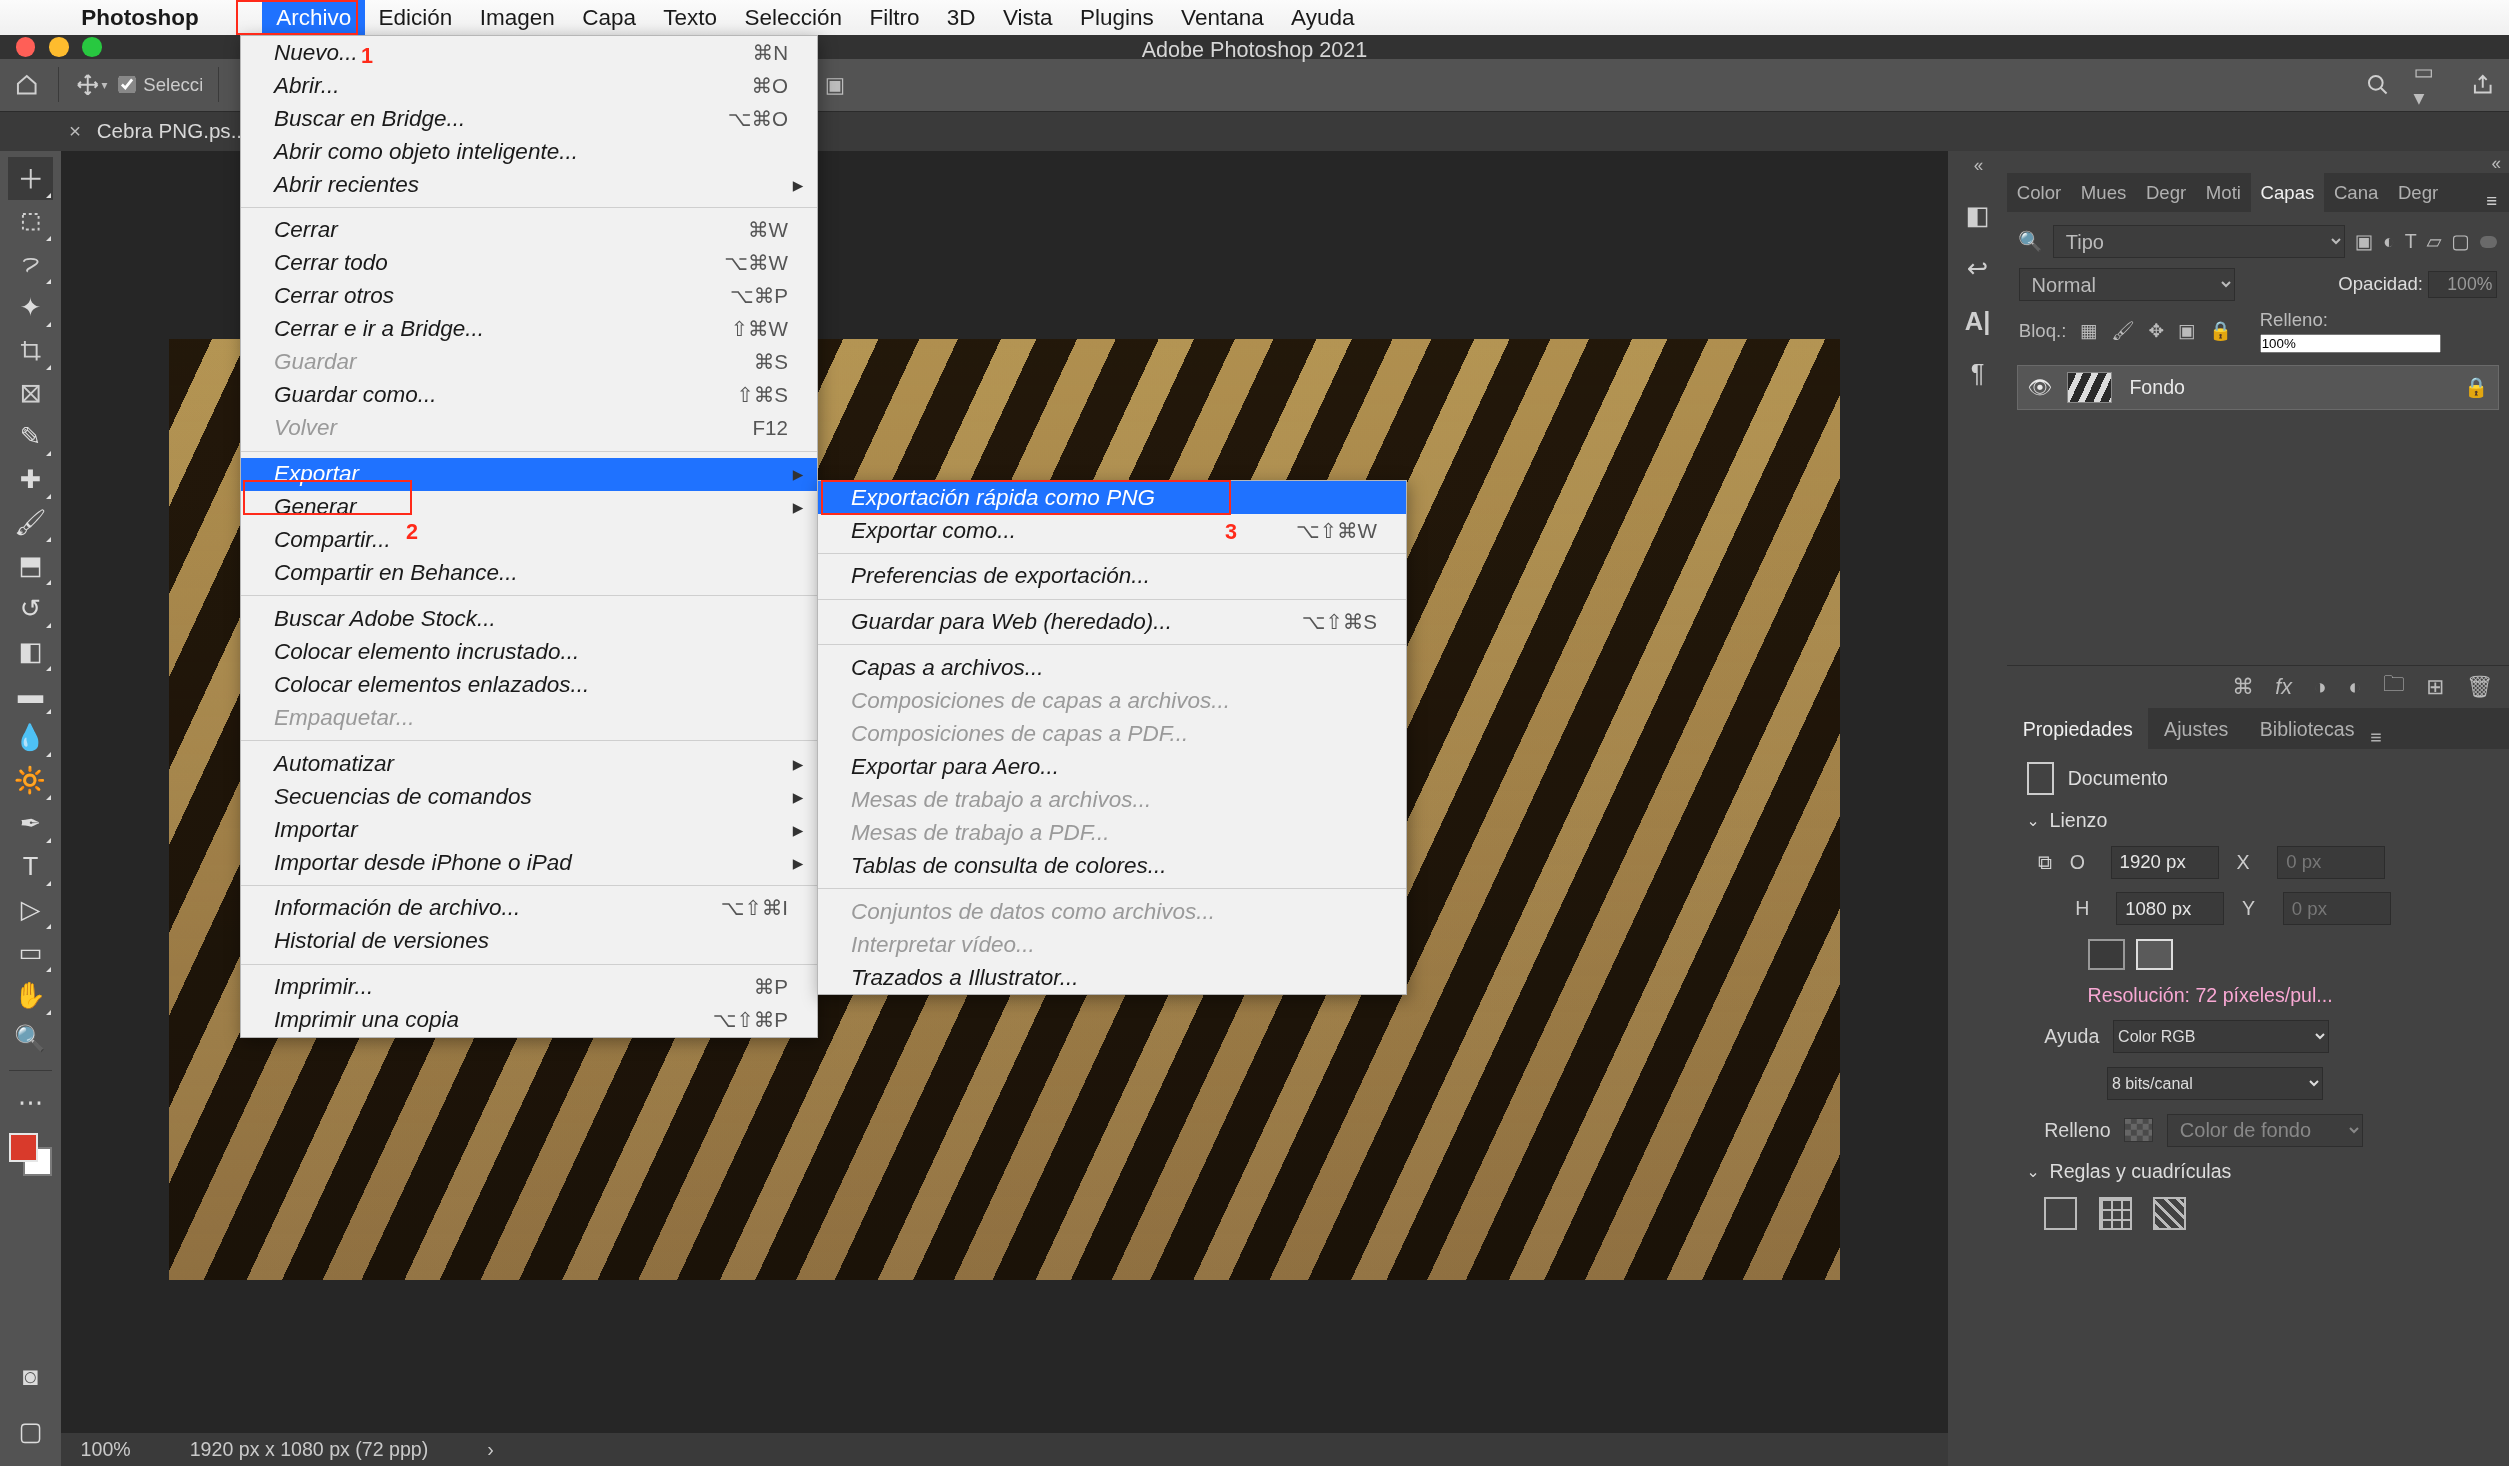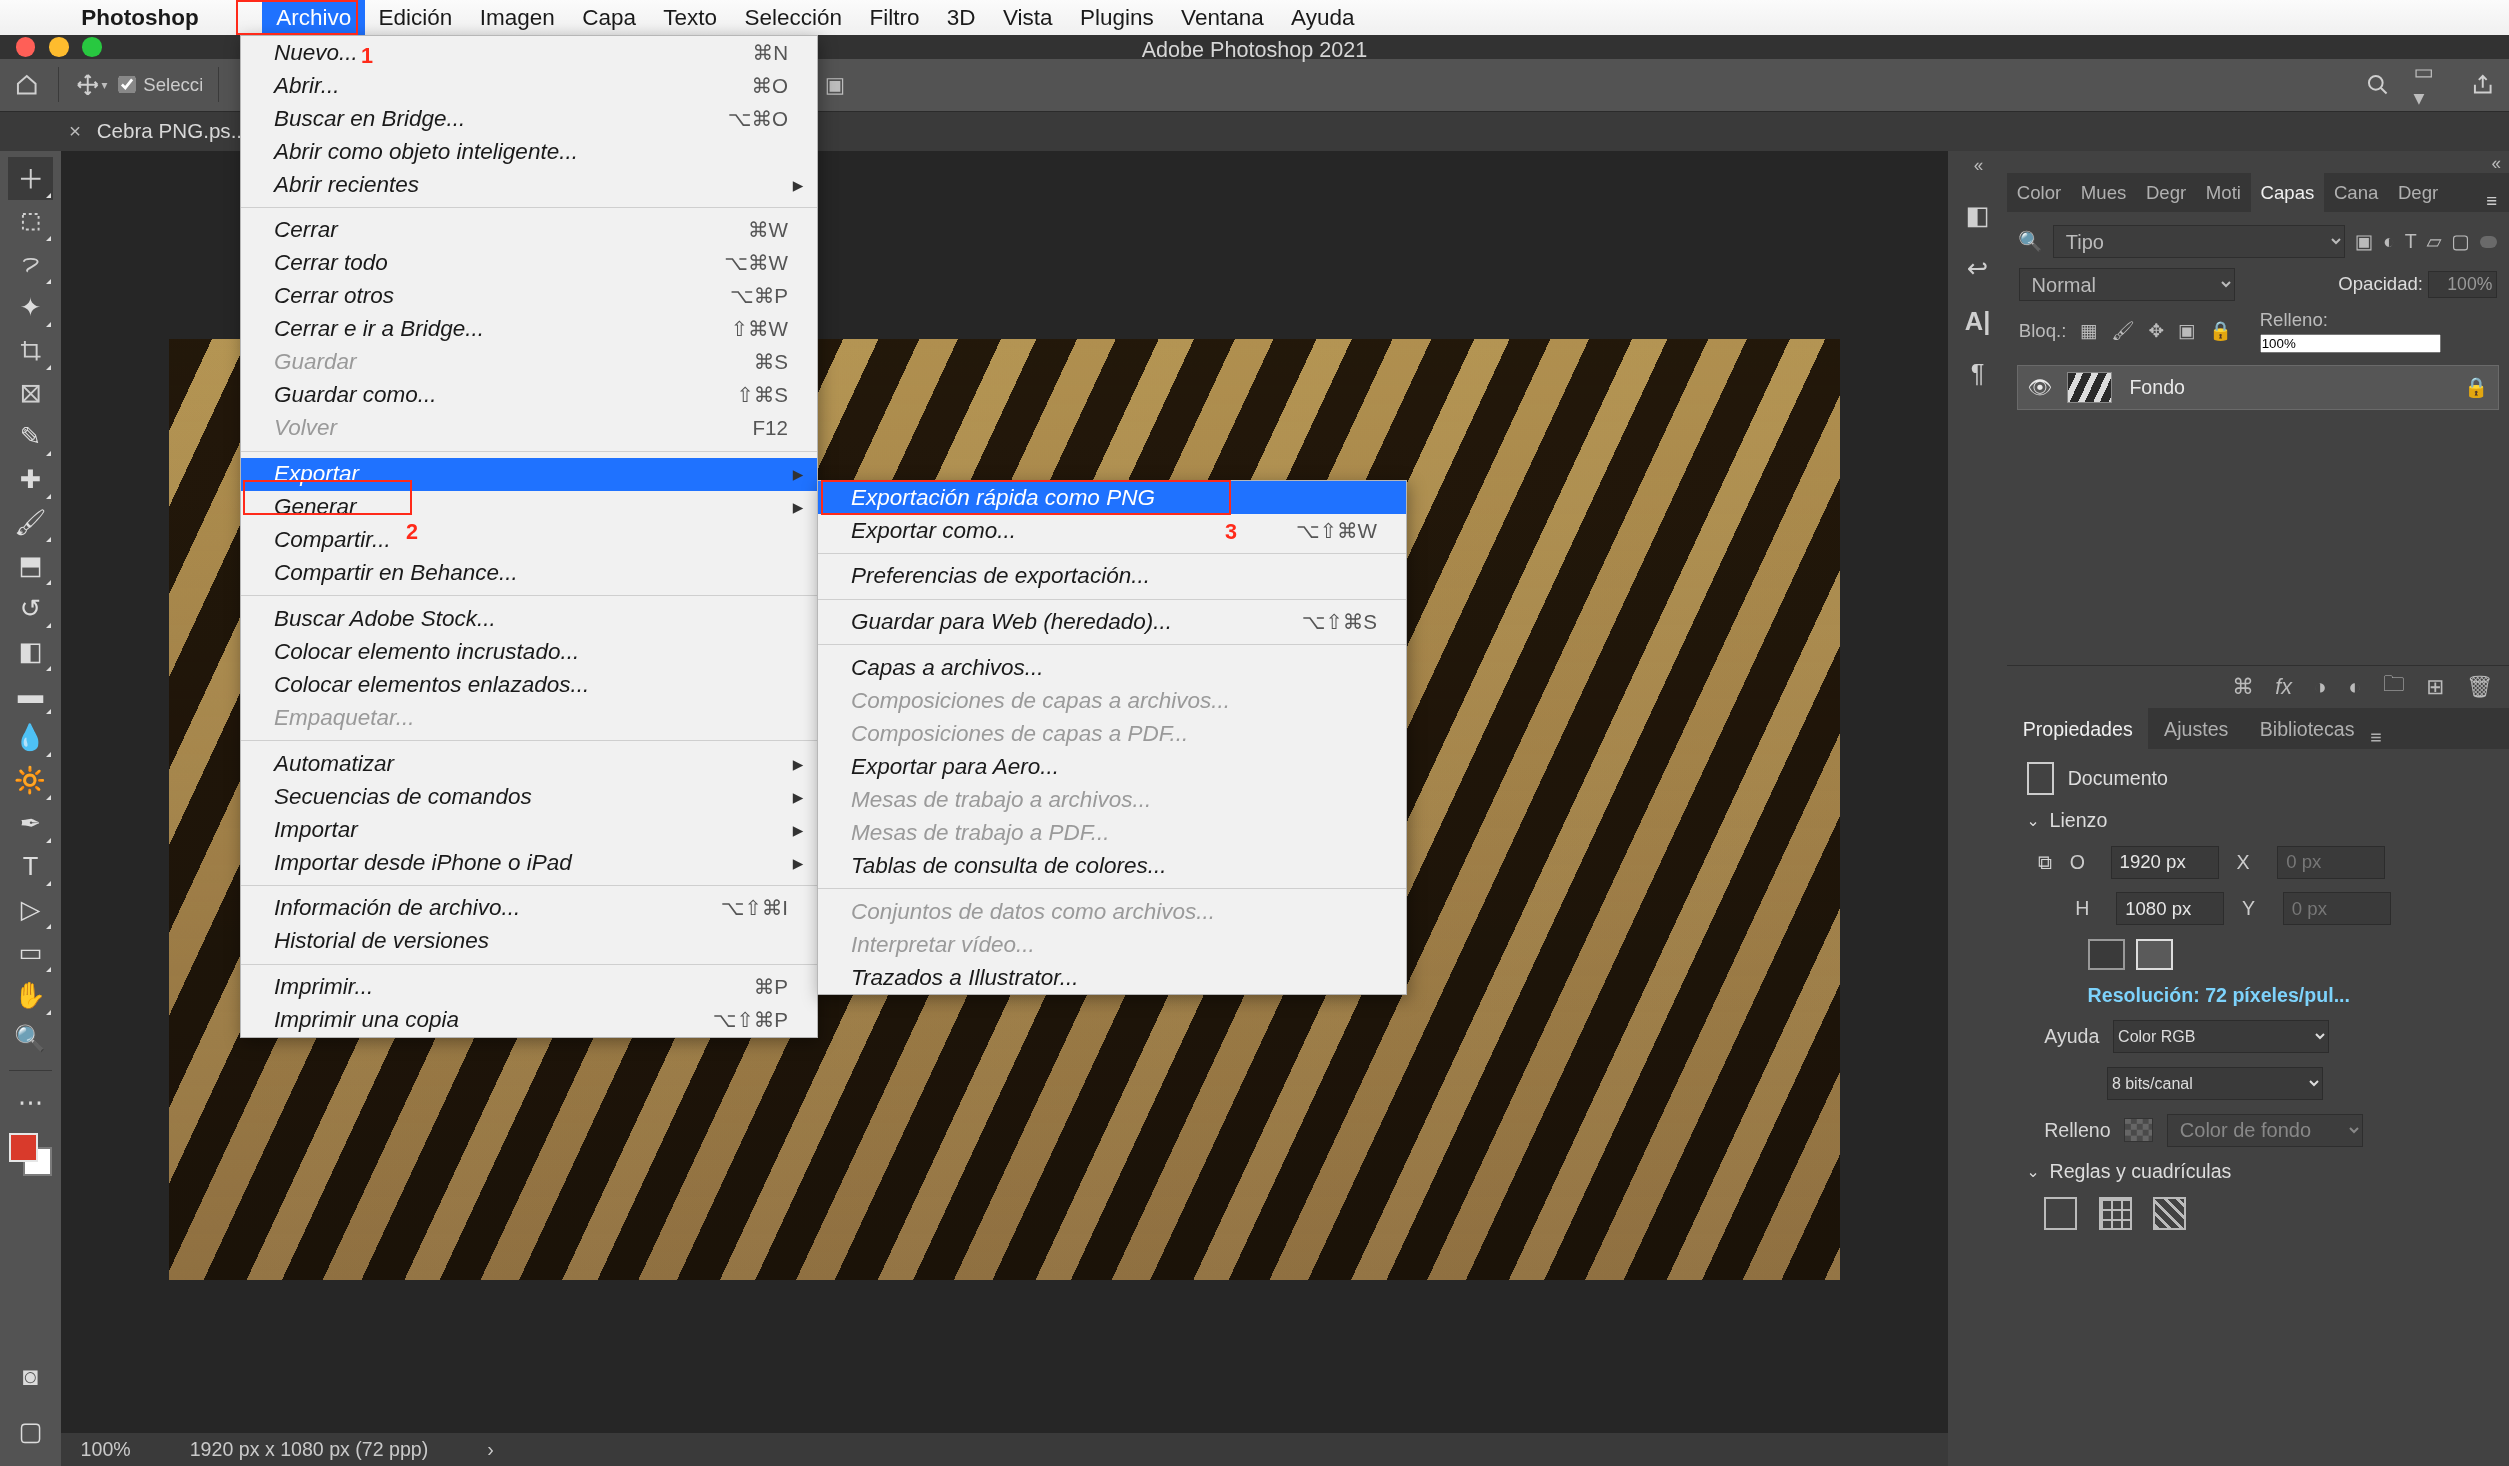--- a/index.html
+++ b/index.html
@@ -361,21 +361,21 @@
         <span style="margin-left:-23.5px;width:19.6px;"></span>
         <span class="lbl">H</span>
         <input value="1080 px" style="">
         <span class="lbl">Y</span>
         <input disabled="" style="color: rgb(119, 119, 119);" value="0 px">
       </div>
       <div class="orient-icons">
         <span></span>
         <span class="active"></span>
       </div>
-      <div style="padding-left:61px;color:#7dd3fc;font-weight:bold;">Resolución: 72 píxeles/pul...</div>
+      <div style="padding-left:61px;color:#f9a8d4;">Resolución: 72 píxeles/pul...</div>
       <div class="mode-row">
         <span>Ayuda</span>
         <select><option>Color RGB</option></select>
       </div>
       <div class="mode-row">
         <span style="width:49px"></span>
         <select><option>8 bits/canal</option></select>
       </div>
       <div class="fill-row">
         <span>Relleno</span>

